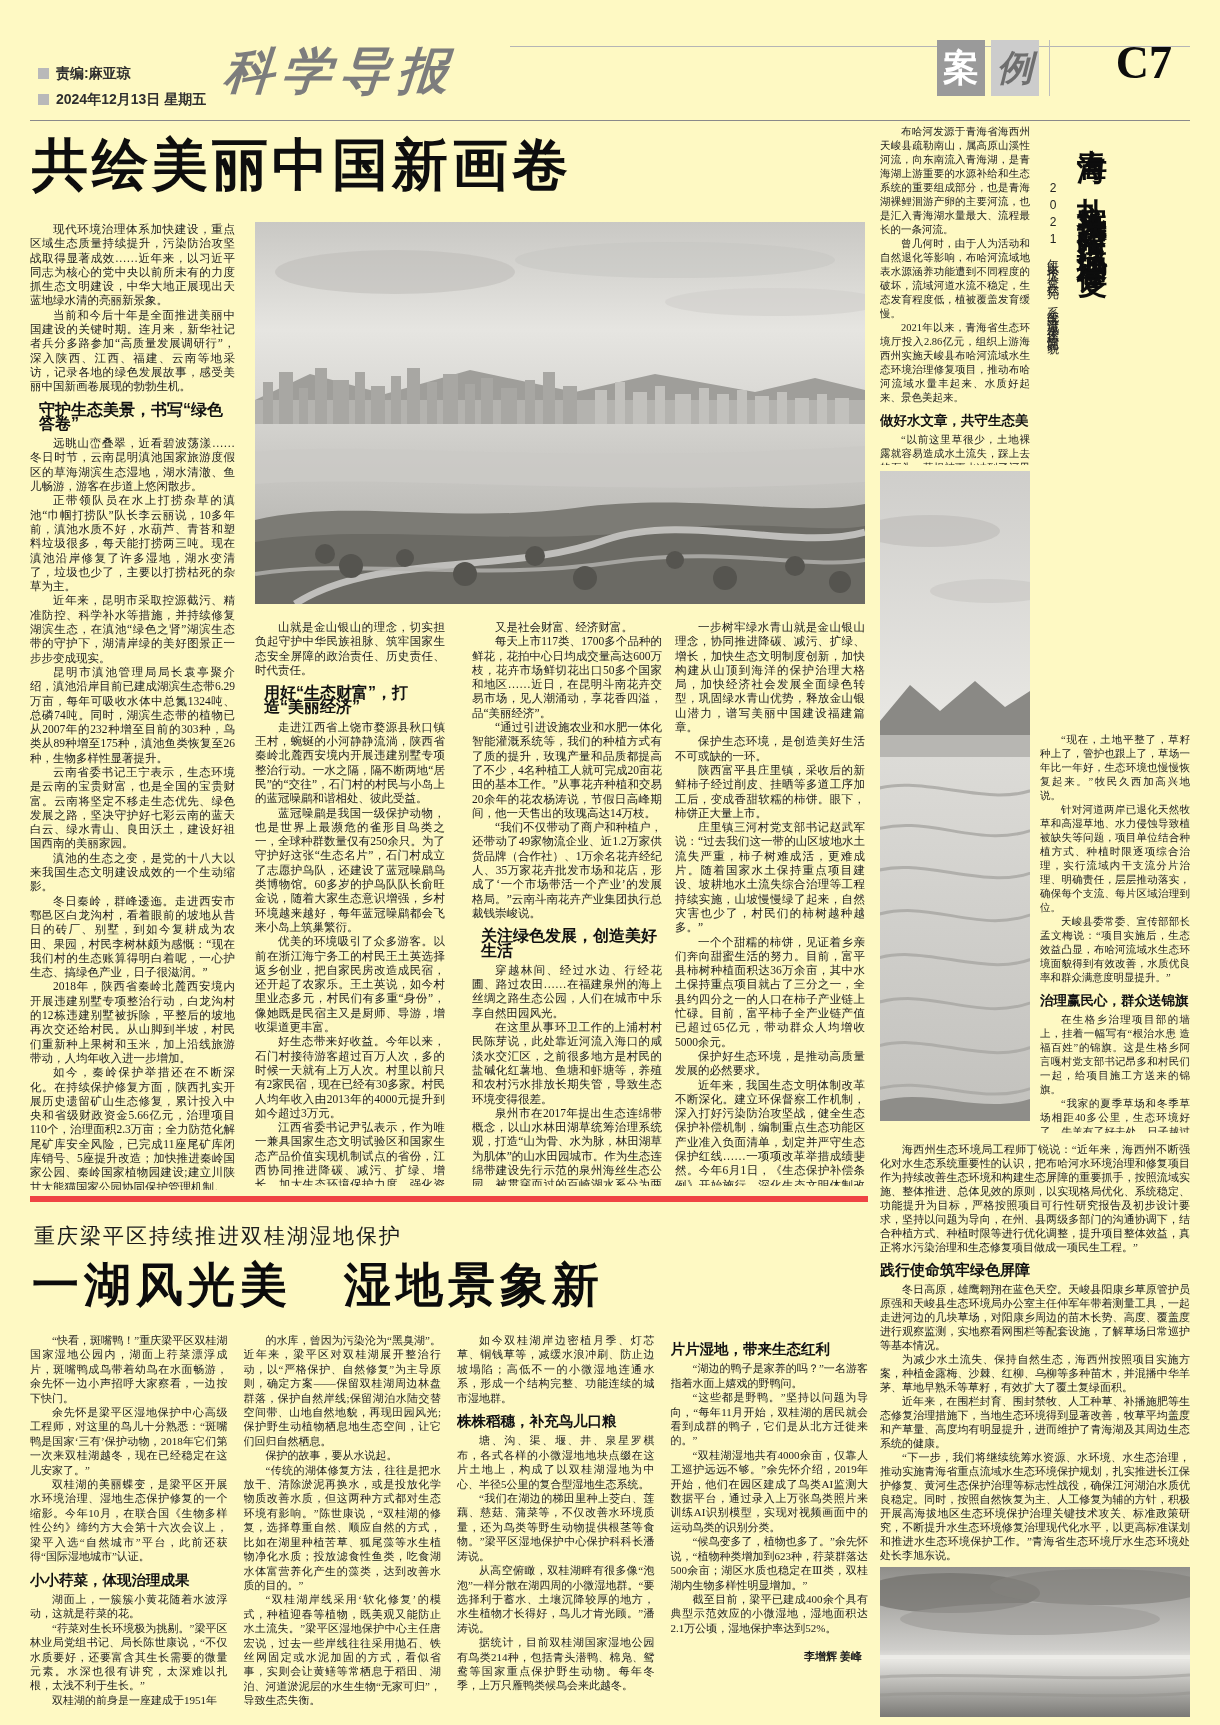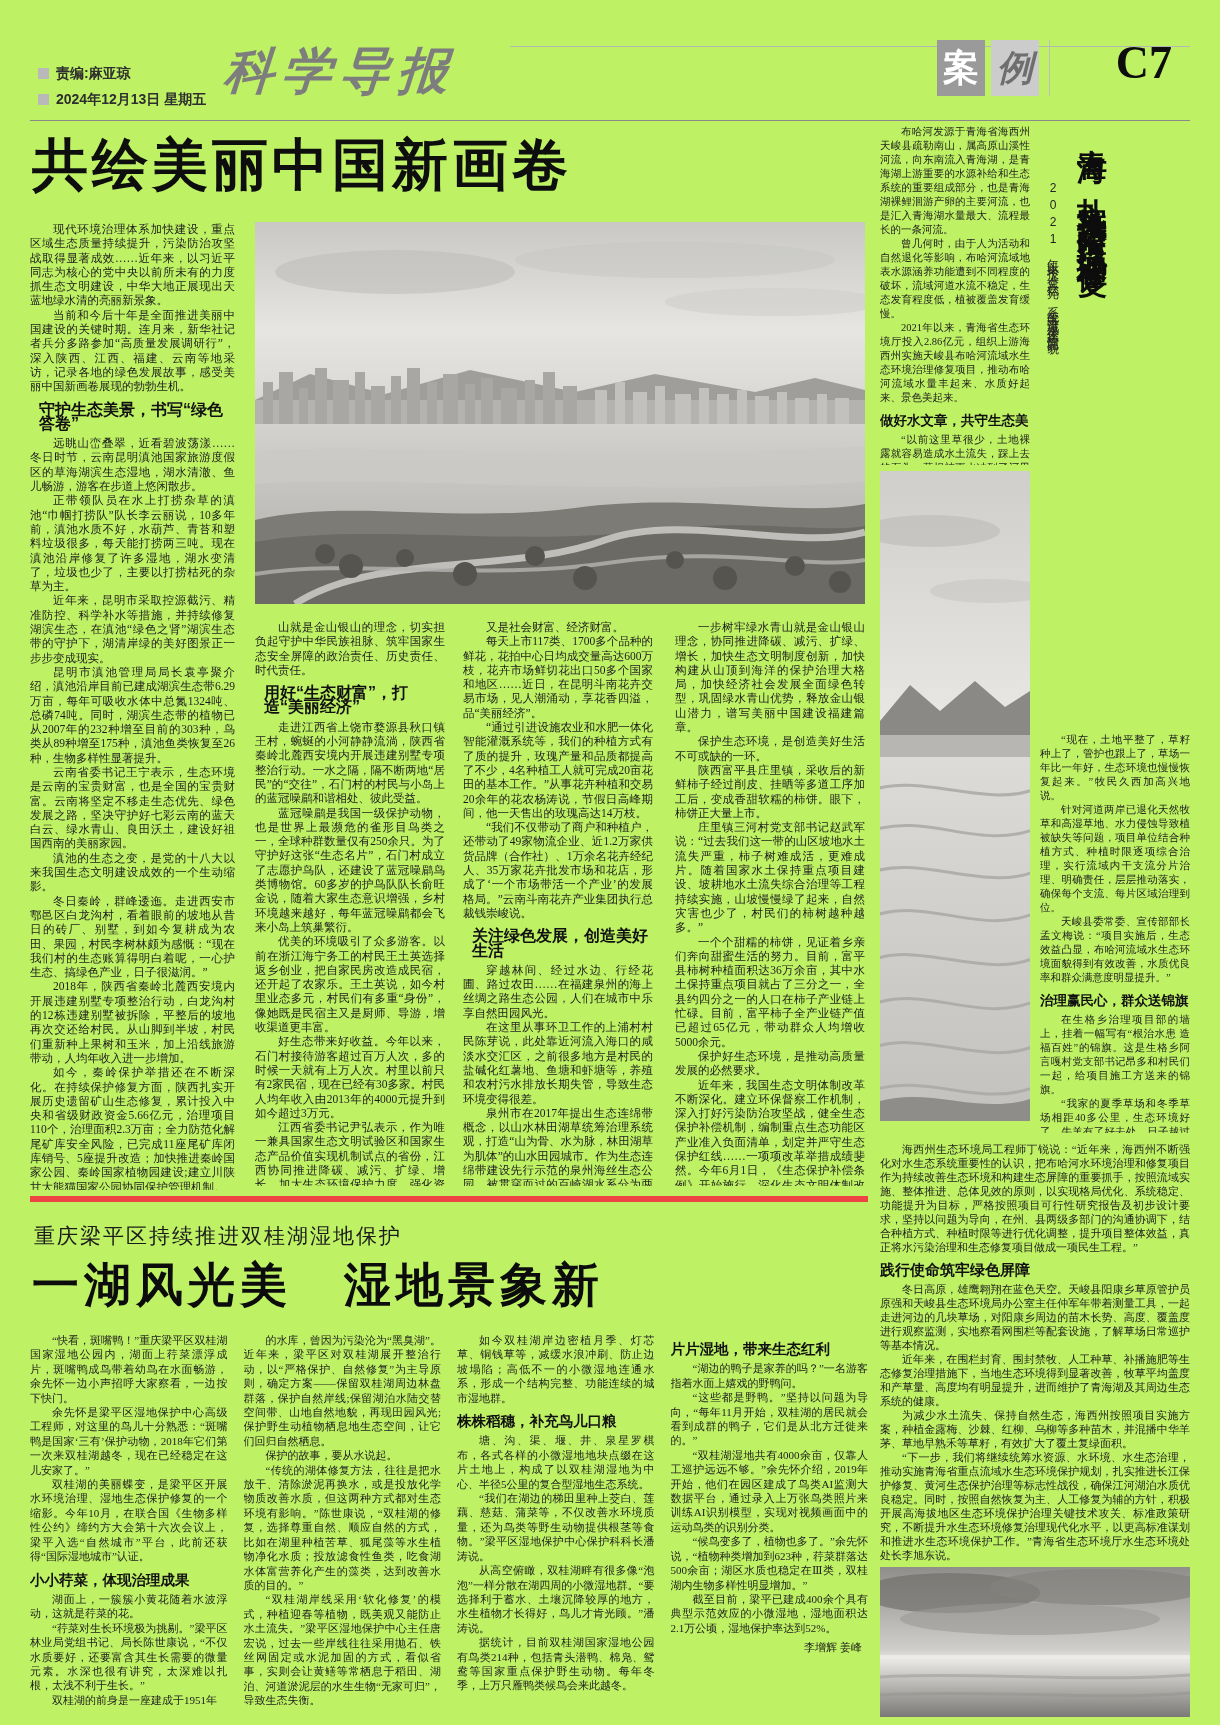--- a/index.html
+++ b/index.html
@@ -1,43 +1,43 @@
 <!DOCTYPE html>
 <html><head>
 <meta charset="utf-8">
 <style>
   html,body{margin:0;padding:0;}
   body{width:1220px;height:1725px;background:#f4f3f0;font-family:"Liberation Serif","DejaVu Serif",serif;color:#1c1c1c;overflow:hidden;position:relative;}
-  .page{position:absolute;inset:0;background:#bef264;}
+  .page{position:absolute;inset:0;background:#fef9c3;}
   
   .hdr{position:absolute;left:30px;top:28px;width:1160px;height:92px;border-bottom:1px solid #8a8a8a;}
   .hdr-topline{position:absolute;left:480px;top:18px;width:680px;height:0;border-top:1px solid #b5b5b5;}
   .meta{position:absolute;left:8px;top:32px;font-family:"Liberation Sans","DejaVu Sans",sans-serif;font-size:14px;font-weight:bold;color:#2e2e2e;line-height:26px;}
   .meta .sq{display:inline-block;width:11px;height:11px;background:#b9b9b9;margin-right:7px;vertical-align:-1px;}
   .masthead{position:absolute;left:160px;top:10px;width:300px;text-align:center;font-size:50px;font-weight:bold;font-style:italic;color:#7d7d7d;letter-spacing:8px;transform:skewX(-4deg);font-family:"Liberation Serif","DejaVu Serif",serif;}
   .secbox-wrap{position:absolute;right:130px;top:12px;height:62px;}
   .secbox{display:inline-block;width:48px;height:56px;line-height:56px;text-align:center;font-size:36px;font-weight:bold;vertical-align:top;font-family:"Liberation Serif","DejaVu Serif",serif;}
   .sec1{background:#9a9a9a;color:#ffffff;}
   .sec2{background:#cccccc;color:#6e6e6e;font-style:italic;margin-left:6px;}
   .vrule{display:inline-block;width:1px;height:56px;background:#bdbdbd;vertical-align:top;margin:0 10px;}
   .pageno{position:absolute;right:18px;top:8px;font-size:46px;font-weight:bold;color:#0d0d0d;font-family:"Liberation Serif","DejaVu Serif",serif;}
   
   p{margin:0;text-indent:2em;text-align:justify;}
   h4.subhead{font-family:"Liberation Sans","DejaVu Sans",sans-serif;color:#111;margin:9px 0 5px;text-indent:0;}
-  .byline{text-align:right;font-weight:normal;padding-right:6px;margin-top:5px;font-family:"Liberation Sans","DejaVu Sans",sans-serif;}
+  .byline{text-align:right;font-weight:bold;padding-right:6px;margin-top:14px;font-family:"Liberation Sans","DejaVu Sans",sans-serif;}
   
   .main-art{position:absolute;left:30px;top:128px;width:835px;height:1058px;}
   .main-art h1{margin:0 0 14px 2px;font-family:"Liberation Sans","DejaVu Sans",sans-serif;font-size:56px;font-weight:bold;letter-spacing:4px;color:#0e0e0e;}
   .main-body{position:relative;height:975px;font-size:11.5px;line-height:14.3px;}
   .main-body h4.subhead{font-size:16px;margin-left:9px;}
   .mcol{position:absolute;overflow:hidden;}
   .mcol1{left:0;top:4px;width:205px;height:968px;}
   .mphoto{position:absolute;left:225px;top:4px;width:610px;height:382px;background:#dcdbd8;}
   .mcol2{left:225px;top:402px;width:190px;height:566px;}
-  .mcol3{left:433px;top:402px;width:190px;height:566px;}
+  .mcol3{left:442px;top:402px;width:190px;height:566px;}
   .mcol4{left:645px;top:402px;width:190px;height:566px;}
   
   .bot-art{position:absolute;left:30px;top:1196px;width:838px;height:518px;border-top:6px solid #ef4444;}
   .kicker{margin:20px 0 4px 4px;font-family:"Liberation Sans","DejaVu Sans",sans-serif;font-size:21px;letter-spacing:2px;color:#1b1b1b;}
   .bot-art h2{margin:2px 0 16px 2px;font-size:47px;font-weight:bold;letter-spacing:5px;color:#0c0c0c;font-family:"Liberation Serif","DejaVu Serif",serif;}
   .bot-cols{display:flex;gap:16px;height:372px;}
   .bcol{flex:1;overflow:hidden;font-size:11px;line-height:14.4px;}
   .bcol h4.subhead{font-size:14.5px;}
   
   .right-art{position:absolute;left:880px;top:125px;width:310px;height:1012px;}
@@ -251,22 +251,22 @@
             <p>在生格乡治理项目部的墙上，挂着一幅写有“根治水患 造福百姓”的锦旗。这是生格乡阿言嘎村党支部书记昂多和村民们一起，给项目施工方送来的锦旗。</p>
             <p>“我家的夏季草场和冬季草场相距40多公里，生态环境好了，牛羊有了好去处，日子越过越红火。”牧民多杰说。</p>
           </div>
       </div>
     </div>
   </div>
   <div class="r-wide">
       <p>海西州生态环境局工程师丁锐说：“近年来，海西州不断强化对水生态系统重要性的认识，把布哈河水环境治理和修复项目作为持续改善生态环境和构建生态屏障的重要抓手，按照流域实施、整体推进、总体见效的原则，以实现格局优化、系统稳定、功能提升为目标，严格按照项目可行性研究报告及初步设计要求，坚持以问题为导向，在州、县两级多部门的沟通协调下，结合种植方式、种植时限等进行优化调整，提升项目整体效益，真正将水污染治理和生态修复项目做成一项民生工程。”</p>
       <h4 class="subhead">践行使命筑牢绿色屏障</h4>
       <p>冬日高原，雄鹰翱翔在蓝色天空。天峻县阳康乡草原管护员原强和天峻县生态环境局办公室主任仲军年带着测量工具，一起走进河边的几块草场，对阳康乡周边的苗木长势、高度、覆盖度进行观察监测，实地察看网围栏等配套设施，了解草场日常巡护等基本情况。</p>
+      <p>为减少水土流失、保持自然生态，海西州按照项目实施方案，种植金露梅、沙棘、红柳、乌柳等多种苗木，并混播中华羊茅、草地早熟禾等草籽，有效扩大了覆土复绿面积。</p>
       <p>近年来，在围栏封育、围封禁牧、人工种草、补播施肥等生态修复治理措施下，当地生态环境得到显著改善，牧草平均盖度和产草量、高度均有明显提升，进而维护了青海湖及其周边生态系统的健康。</p>
-      <p>为减少水土流失、保持自然生态，海西州按照项目实施方案，种植金露梅、沙棘、红柳、乌柳等多种苗木，并混播中华羊茅、草地早熟禾等草籽，有效扩大了覆土复绿面积。</p>
       <p>“下一步，我们将继续统筹水资源、水环境、水生态治理，推动实施青海省重点流域水生态环境保护规划，扎实推进长江保护修复、黄河生态保护治理等标志性战役，确保江河湖泊水质优良稳定。同时，按照自然恢复为主、人工修复为辅的方针，积极开展高海拔地区生态环境保护治理关键技术攻关、标准政策研究，不断提升水生态环境修复治理现代化水平，以更高标准谋划和推进水生态环境保护工作。”青海省生态环境厅水生态环境处处长李旭东说。</p>
     </div>
   <div class="r-photo2">
     <svg width="310" height="150" viewBox="0 0 310 150" preserveAspectRatio="none">
       <defs>
         <linearGradient id="bsky" x1="0" y1="0" x2="0" y2="1">
             <stop offset="0" stop-color="#8f8e8a"></stop>
             <stop offset="0.55" stop-color="#cfcecb"></stop>
             <stop offset="0.62" stop-color="#e8e7e3"></stop>
             <stop offset="1" stop-color="#7a7975"></stop>

